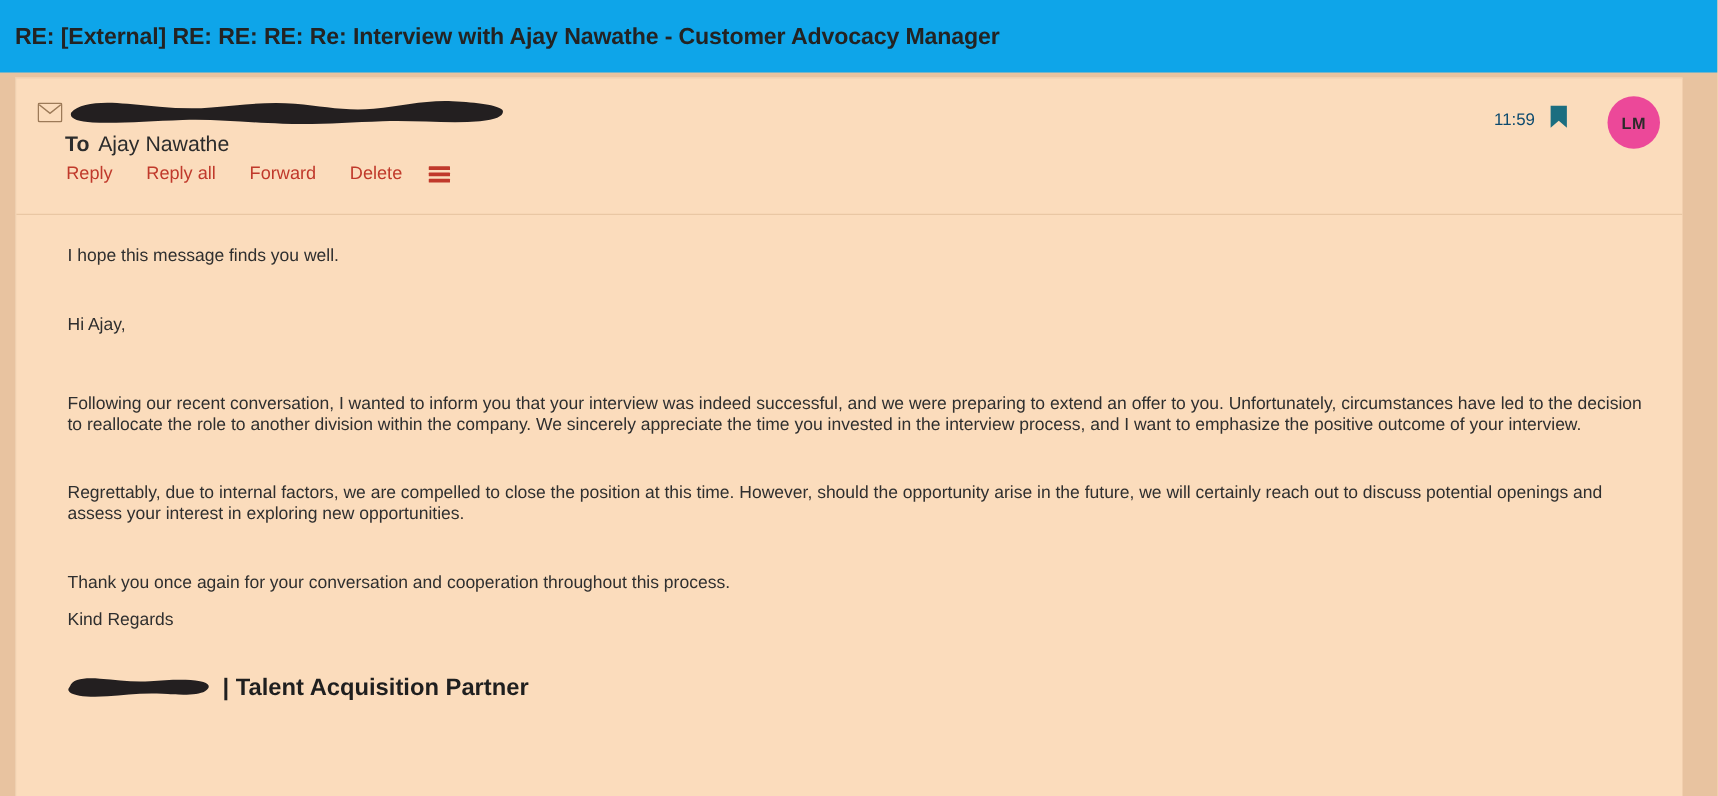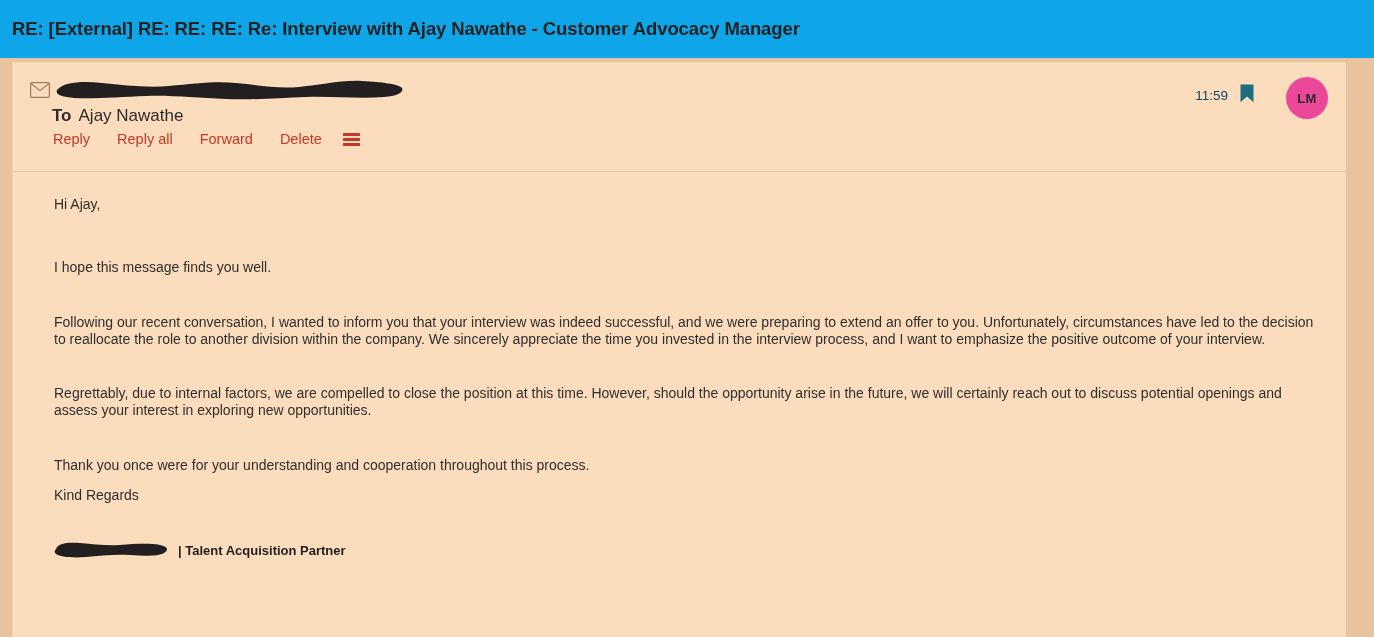--- a/index.html
+++ b/index.html
@@ -204,21 +204,21 @@
     display: flex;
     align-items: center;
     margin-top: 36px;
   }
   #signature-redaction {
     width: 115px;
     height: 20px;
     flex: none;
   }
   #signature-role {
-    font-size: 13px;
+    font-size: 19px;
     font-weight: bold;
     color: #1f1f1f;
     margin-left: 9px;
     white-space: nowrap;
   }
 </style>
 </head>
 <body>
 
 <div id="subject-bar">
@@ -260,25 +260,25 @@
       <path d="M0.5 0.5 H13.5 V18.2 L7 12.6 L0.5 18.2 Z" fill="#1b6e80"></path>
     </svg>
 
     <div id="avatar">
       <span>LM</span>
     </div>
   </div>
 
 
   <div id="message-body">
+    <p style="margin-bottom:38px;">I hope this message finds you well.</p>
     <p id="greeting">Hi Ajay,</p>
-    <p style="margin-bottom:38px;">I hope this message finds you well.</p>
     <p style="margin-bottom:37px;">Following our recent conversation, I wanted to inform you that your interview was indeed successful, and we were preparing to extend an offer to you. Unfortunately, circumstances have led to the decision to reallocate the role to another division within the company. We sincerely appreciate the time you invested in the interview process, and I want to emphasize the positive outcome of your interview.</p>
     <p style="margin-bottom:38px;">Regrettably, due to internal factors, we are compelled to close the position at this time. However, should the opportunity arise in the future, we will certainly reach out to discuss potential openings and assess your interest in exploring new opportunities.</p>
-    <p class="tight">Thank you once were for your understanding and cooperation throughout this process.</p>
+    <p class="tight">Thank you once again for your conversation and cooperation throughout this process.</p>
     <p>Kind Regards</p>
 
     <div id="signature-line">
       <svg id="signature-redaction" viewBox="0 0 115 20" preserveAspectRatio="none">
         <path d="M2,9 C4,3 14,2 26,3 C40,4 52,6 66,5 C80,4 95,3 106,5 C114,6.5 115,10 110,13 C104,16.5 90,16 76,15 C60,14 46,16 32,17 C18,18 6,17 2,14 C0,12 0.5,11 2,9 Z" fill="#231f20"></path>
       </svg>
       <span id="signature-role">| Talent Acquisition Partner</span>
     </div>
   </div>
 

